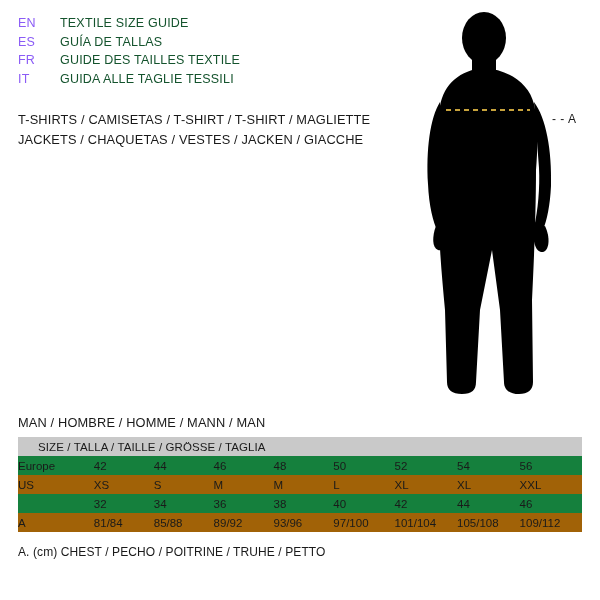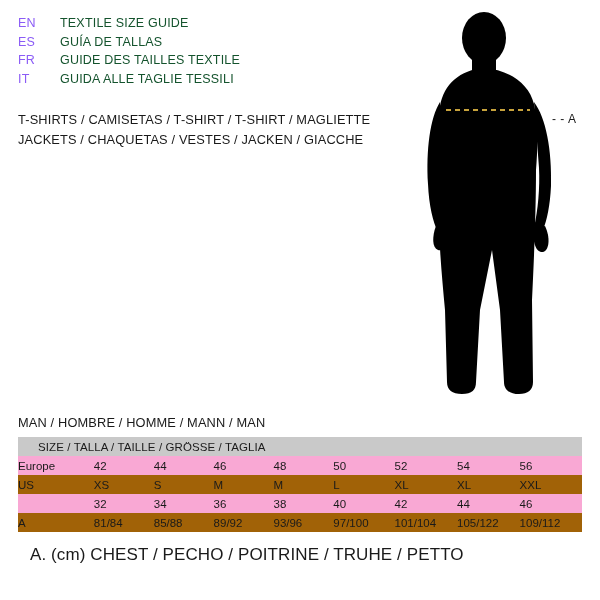--- a/index.html
+++ b/index.html
@@ -104,41 +104,40 @@
   tr.header-row {
     background: #c9c9c9;
   }
   tr.header-row td {
     font-size: 11.5px;
     letter-spacing: 0.1px;
     padding-left: 20px;
     height: 19px;
   }
   tr.band-row {
-    background: #f9a8d4;
+    background: #15803d;
   }
   tr.white-row {
     background: #a16207;
   }
   td.label-cell {
     width: 86px;
     padding-left: 4px;
   }
   td.val-cell {
     width: 68px;
     text-align: left;
     padding-left: 4px;
   }
   .footnote {
     margin-top: 13px;
-    font-size: 17px;
+    font-size: 12px;
     letter-spacing: 0.1px;
     color: #1a1a1a;
     white-space: nowrap;
-    margin-left: 12px;
   }
 </style>
 </head>
 <body>
 
 <div class="page">
 
   <div class="lang-block">
     <div class="lang-row">
       <span class="lang-code">EN</span>
@@ -253,21 +252,21 @@
         </tr>
 
         <tr class="white-row">
           <td class="label-cell">A</td>
           <td class="val-cell">81/84</td>
           <td class="val-cell">85/88</td>
           <td class="val-cell">89/92</td>
           <td class="val-cell">93/96</td>
           <td class="val-cell">97/100</td>
           <td class="val-cell">101/104</td>
-          <td class="val-cell">105/122</td>
+          <td class="val-cell">105/108</td>
           <td class="val-cell">109/112</td>
         </tr>
       </tbody>
     </table>
     <div class="footnote">A. (cm) CHEST / PECHO / POITRINE / TRUHE / PETTO</div>
   </div>
 
 </div>
 
 </body></html>

